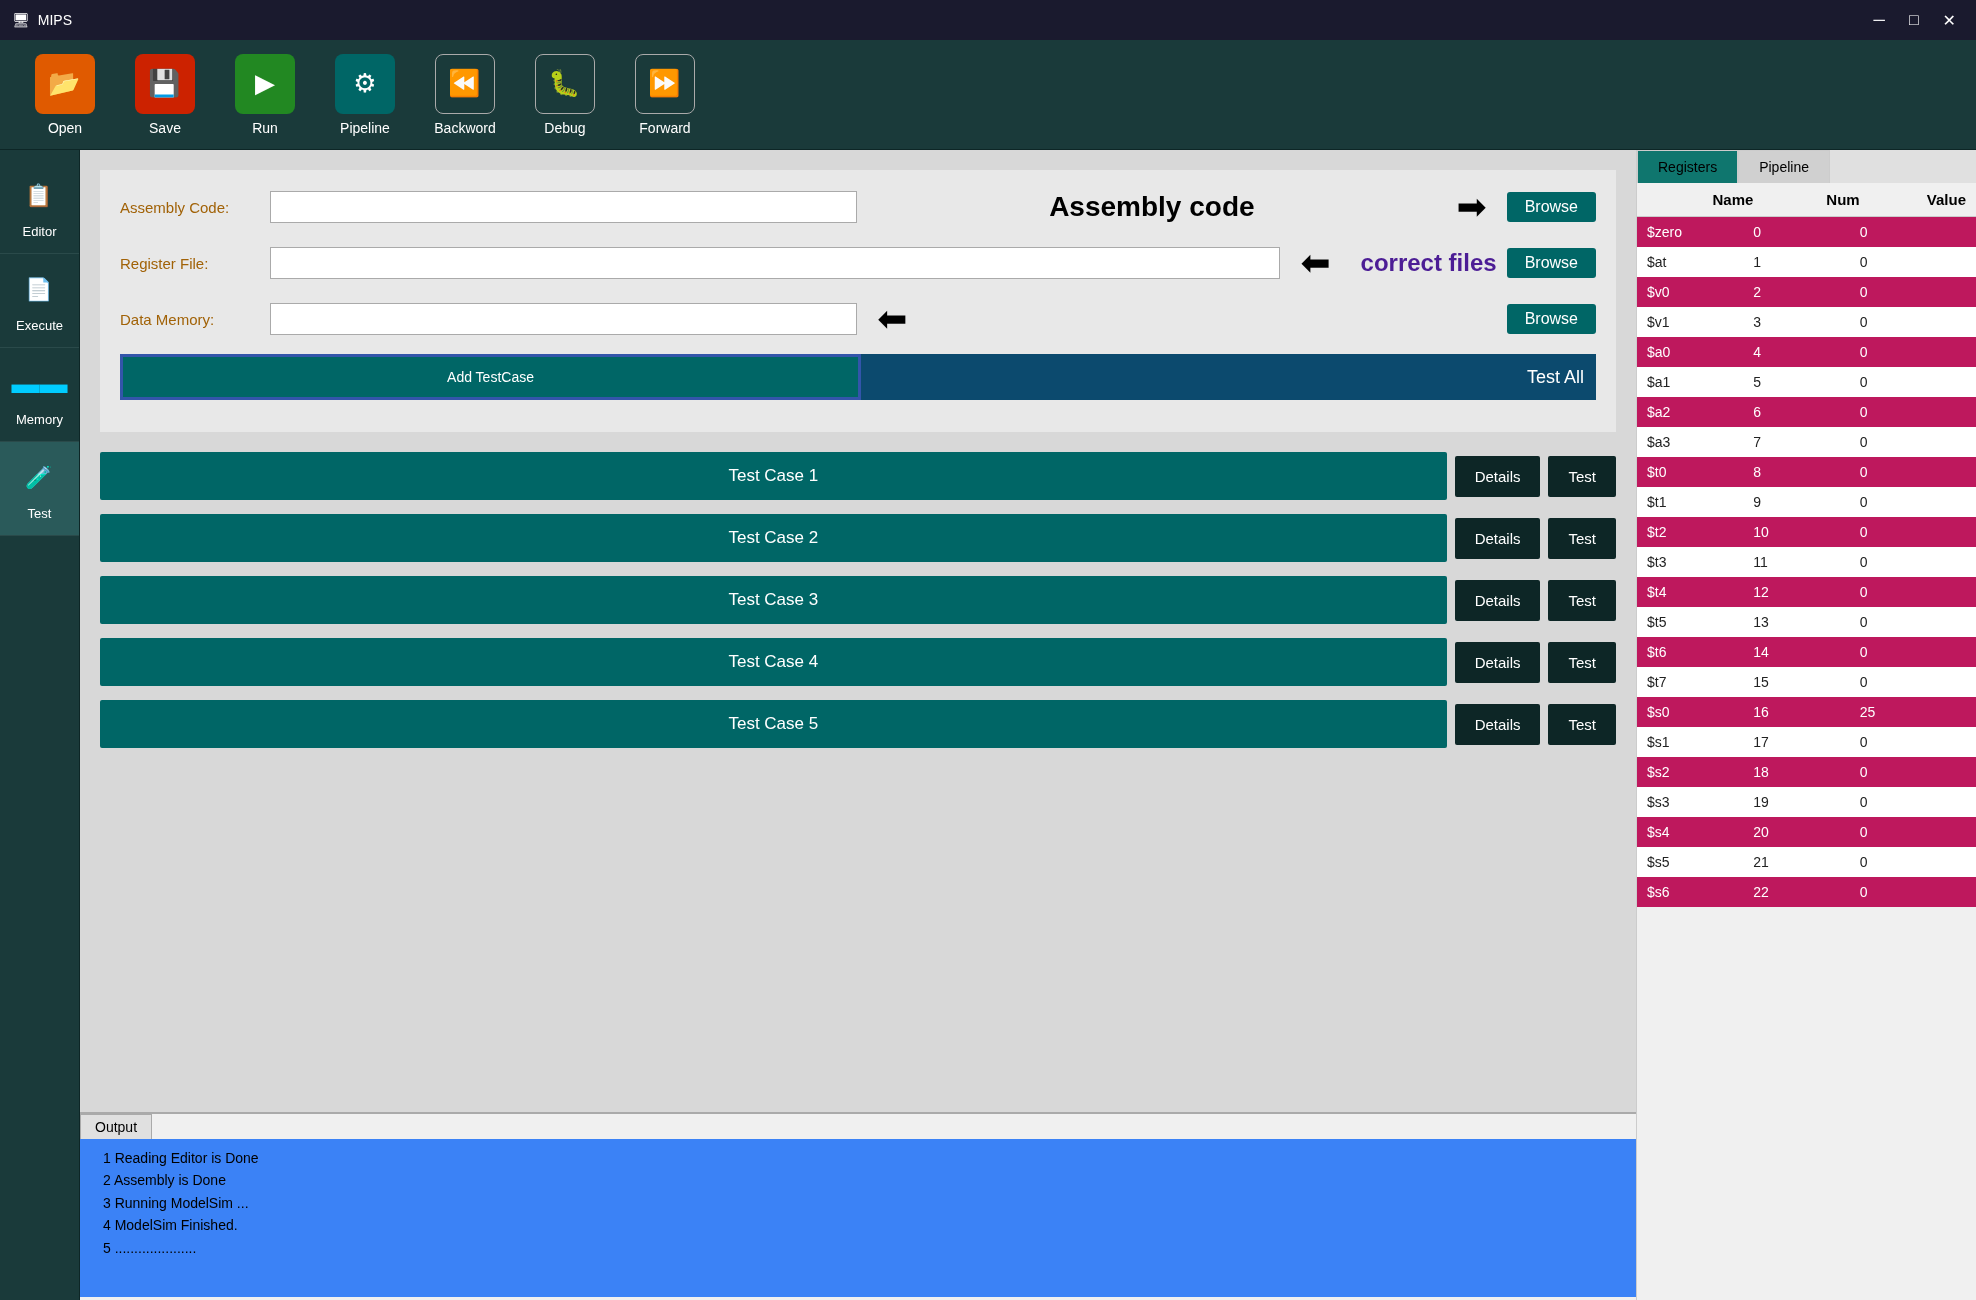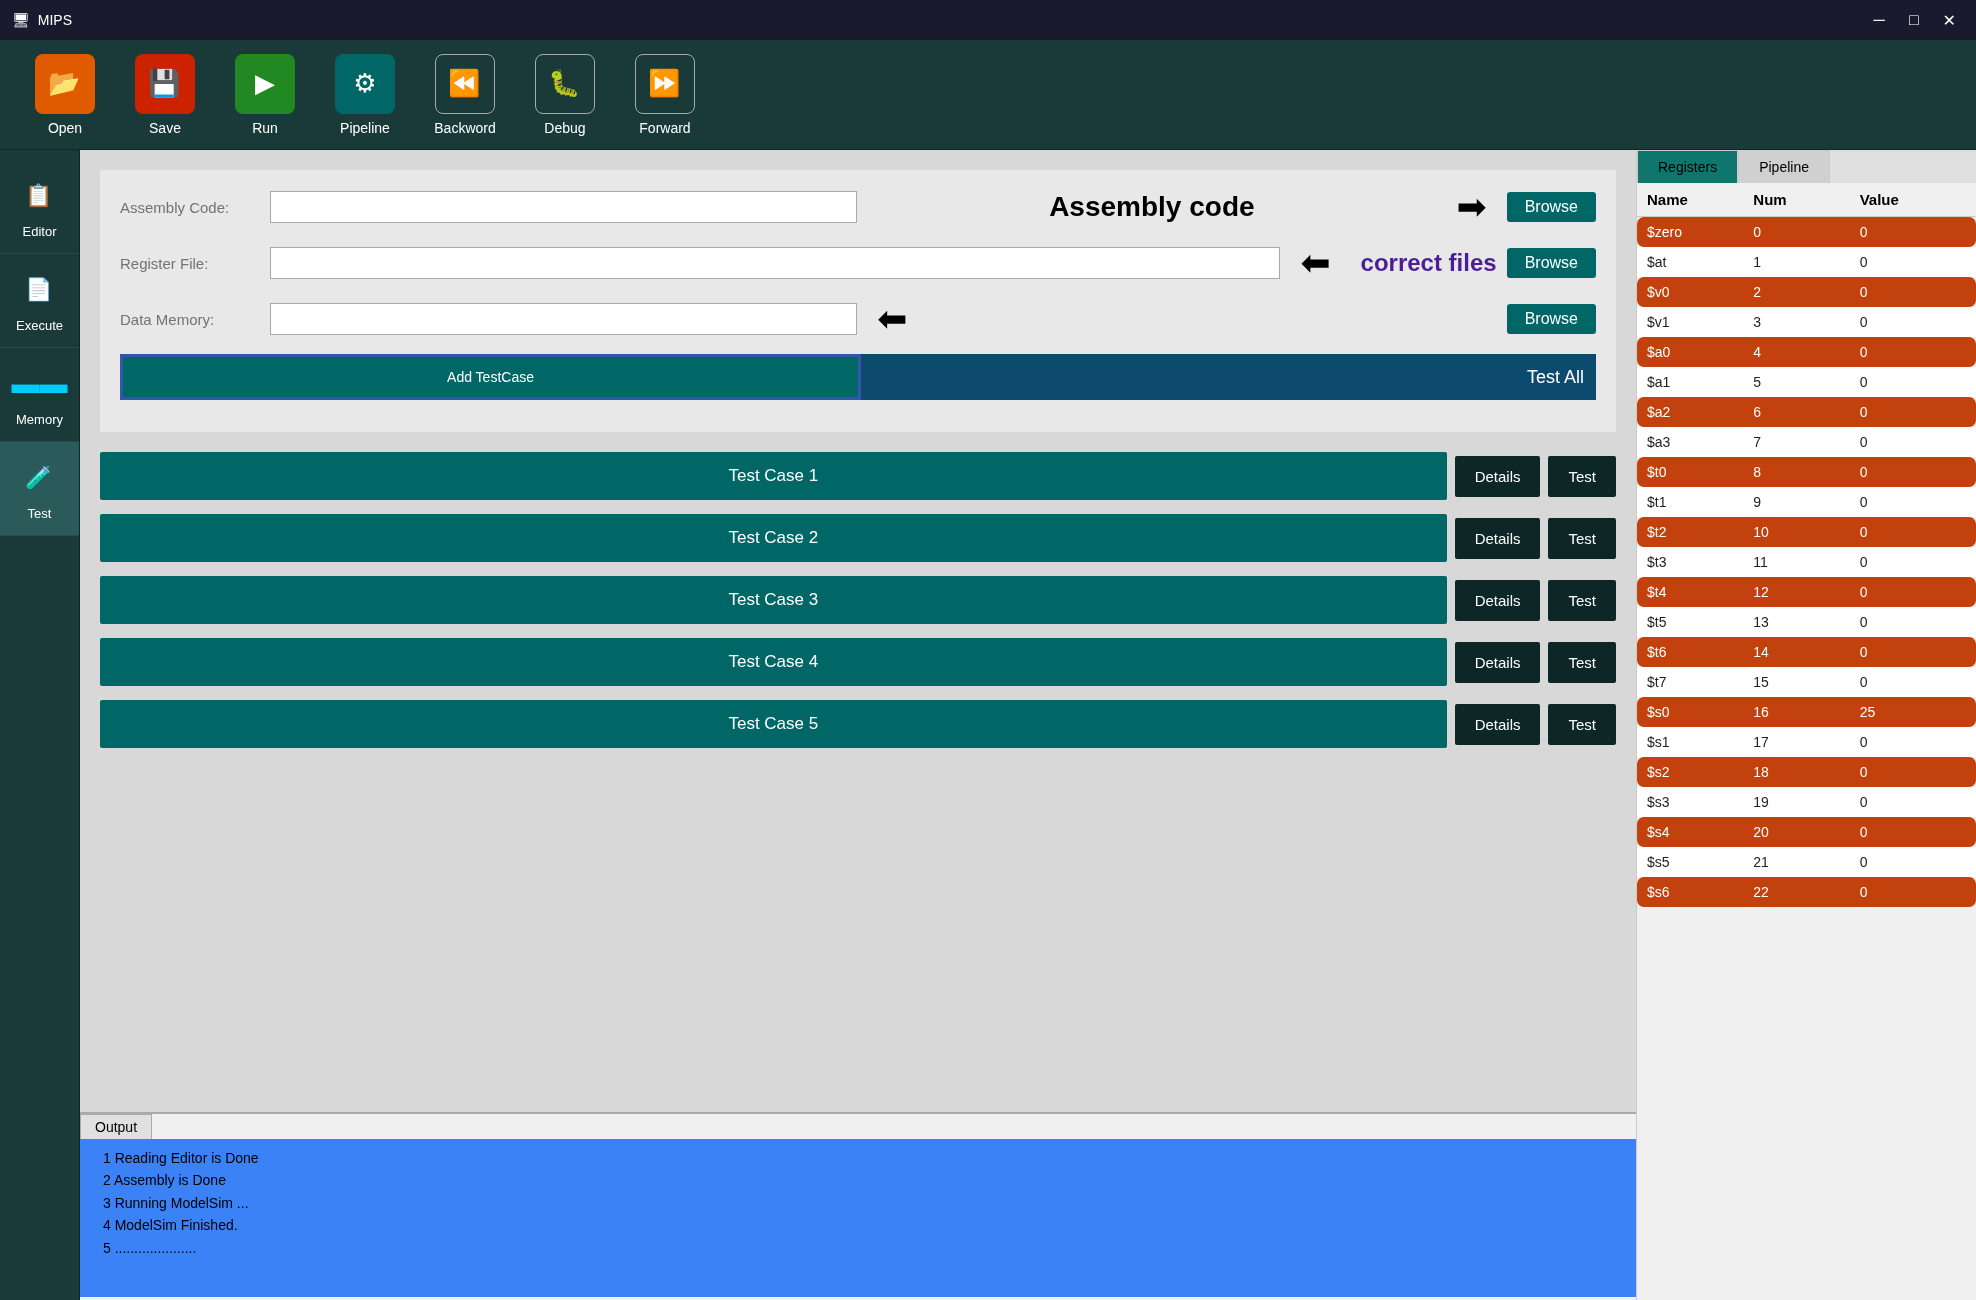--- a/index.html
+++ b/index.html
@@ -122,21 +122,21 @@
     }
     .form-row {
       display: flex;
       align-items: center;
       margin-bottom: 14px;
       gap: 10px;
     }
     .form-label {
       width: 140px;
       font-size: 15px;
-      color: #737373;
+      color: #a16207;
     }
     .form-input {
       flex: 1;
       height: 32px;
       border: 1px solid #aaa;
       background: white;
       padding: 0 8px;
       font-size: 14px;
     }
     .browse-btn {
@@ -291,28 +291,29 @@
       overflow-y: auto;
     }
     .reg-header {
       display: grid;
       grid-template-columns: 1fr 1fr 1fr;
       background: #f0f0f0;
       padding: 8px 10px;
       font-size: 15px;
       font-weight: bold;
       border-bottom: 1px solid #ccc;
+      text-align: right;
     }
     .reg-row {
       display: grid;
       grid-template-columns: 1fr 1fr 1fr;
       padding: 7px 10px;
       font-size: 14px;
     }
-    .reg-row.alt { background: #c2410c; color: white; border-radius: 7px; }
+    .reg-row.alt { background: #be185d; color: white; }
     .reg-row.norm { background: white; color: #222; }
 
     
     .right-panel::-webkit-scrollbar { width: 8px; }
     .register-table::-webkit-scrollbar { width: 8px; }
     .register-table::-webkit-scrollbar-thumb { background: #aaa; }
   </style>
 </head>
 <body>
 

